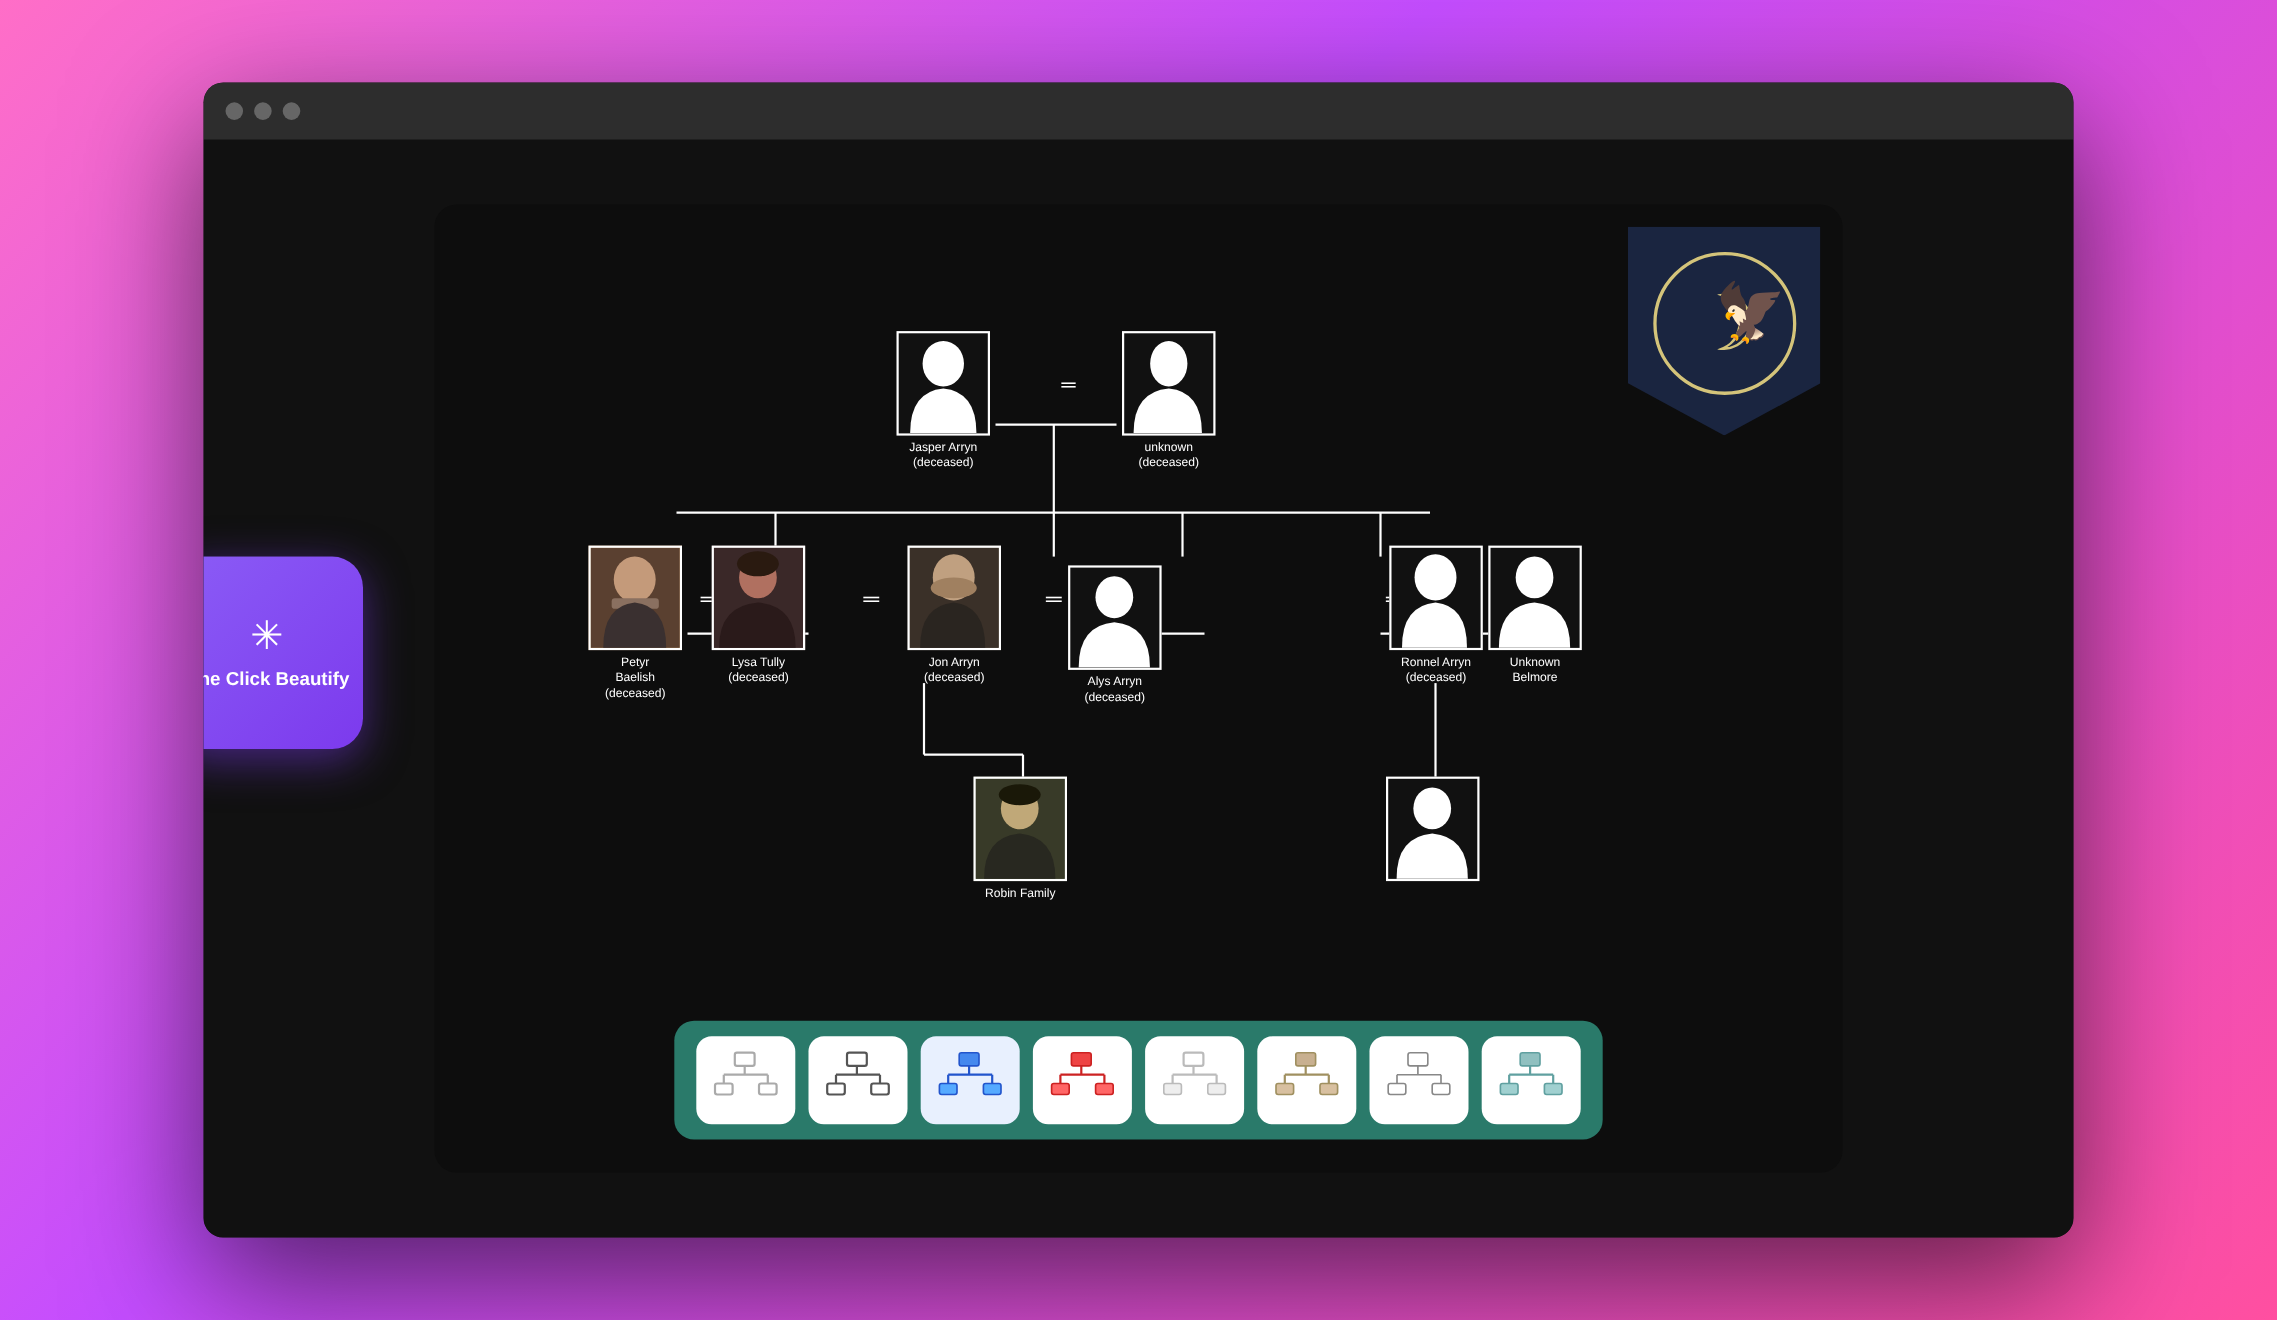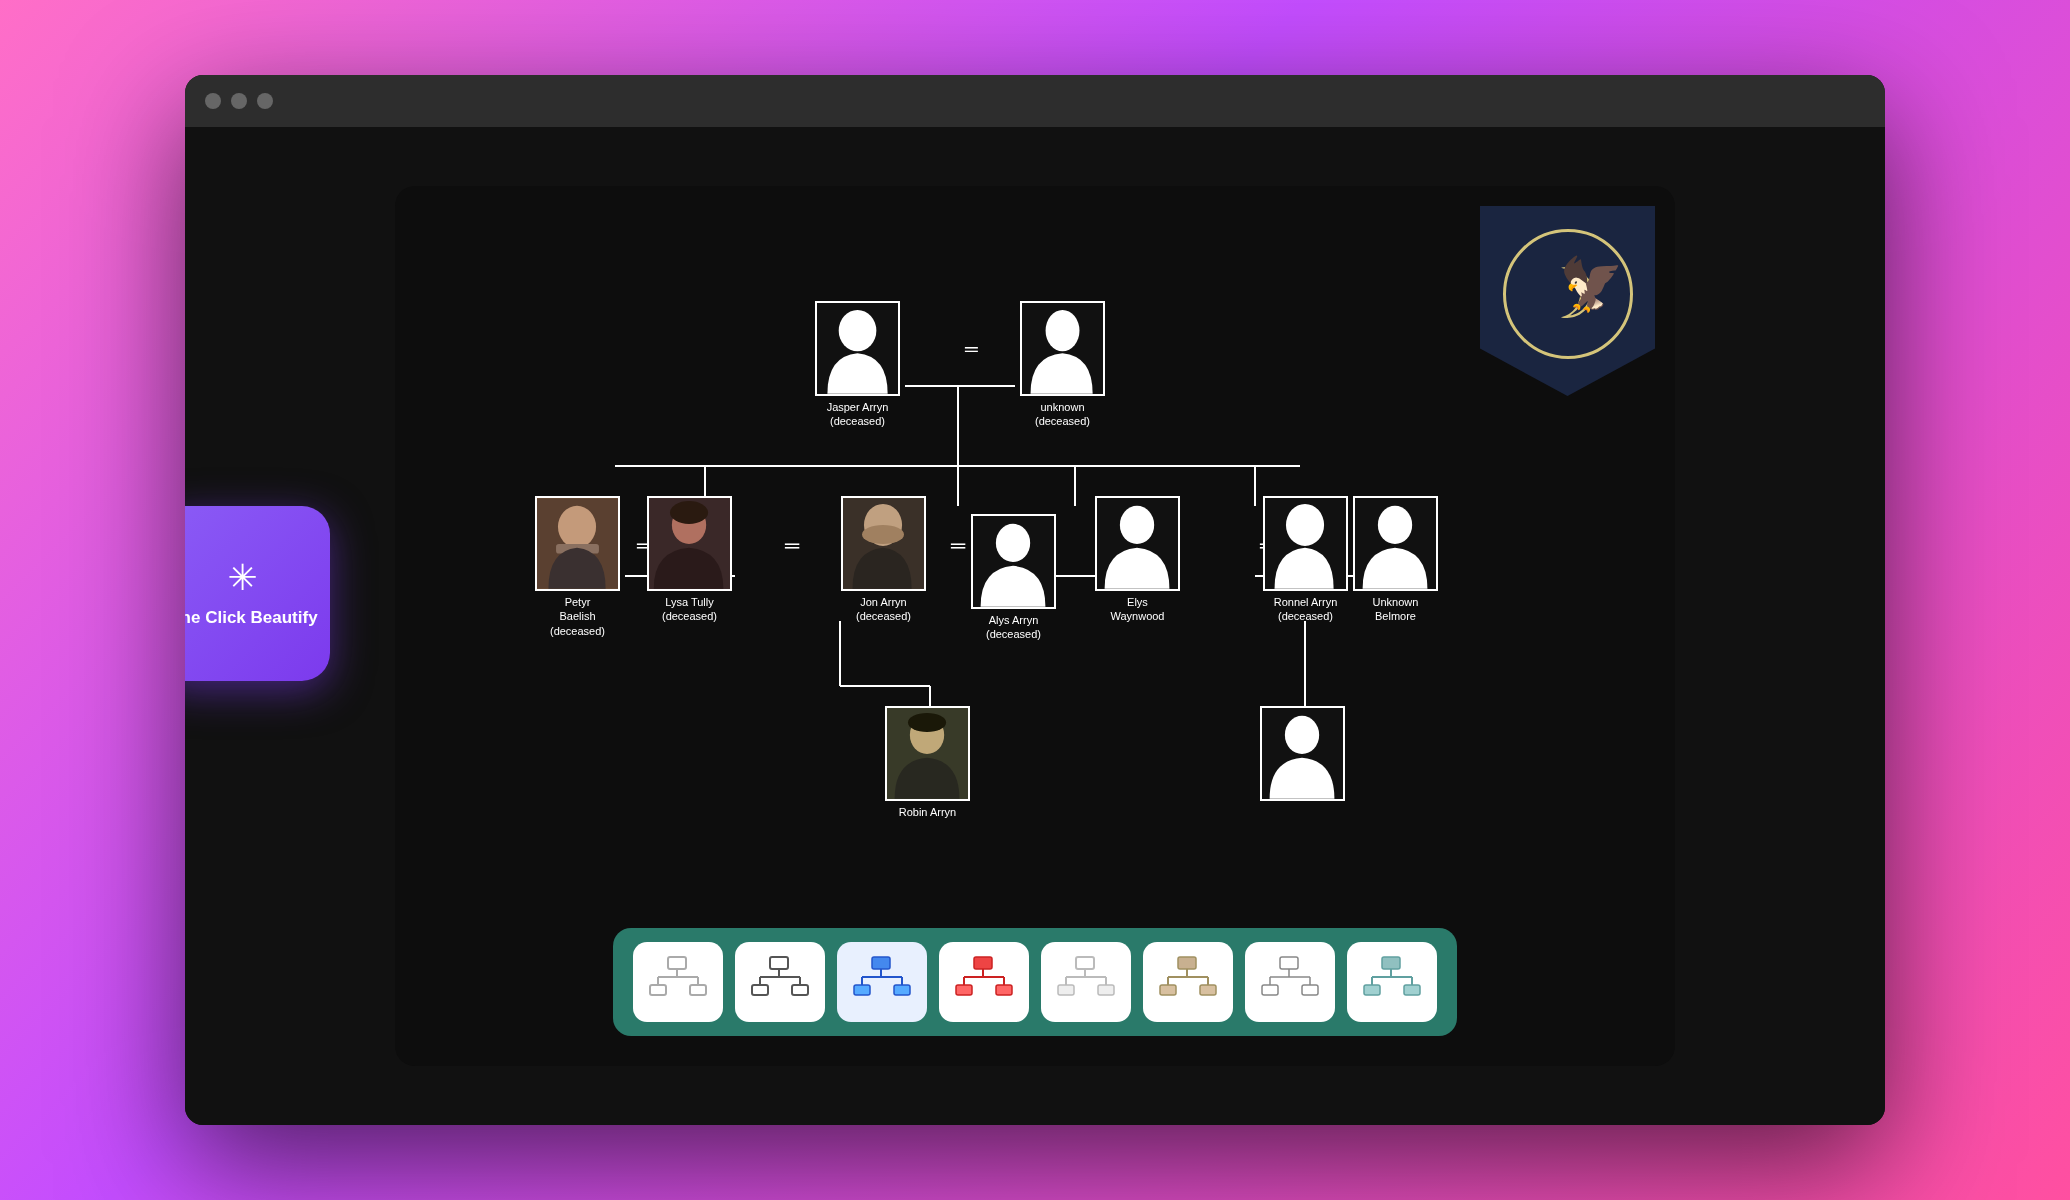--- a/index.html
+++ b/index.html
@@ -329,21 +329,21 @@
             <path d="M5 95 Q5 55 42 52 Q78 55 78 95 Z" fill="#2a1a1a"></path>
 
             <ellipse cx="42" cy="15" rx="20" ry="12" fill="#2a1a10"></ellipse>
           </svg>
         </div>
         <div class="person-name">Lysa Tully<br>(deceased)</div>
       </div>
 
       <div class="equals-sign" style="left: 390px; top: 348px;">═</div>
 
-      <div class="person-node" style="left: 426px; top: 310px; padding-left: 20px;">
+      <div class="person-node" style="left: 410px; top: 310px; padding-left: 20px;">
         <div class="photo-frame has-photo" style="background: #4a4035;">
           <svg viewBox="0 0 85 95" width="85" height="95">
             <rect width="85" height="95" fill="#3a3028"></rect>
             <ellipse cx="42" cy="28" rx="20" ry="22" fill="#c0a080"></ellipse>
             <ellipse cx="42" cy="38" rx="22" ry="10" fill="#a08060"></ellipse>
             <path d="M10 95 Q10 55 42 52 Q72 55 72 95 Z" fill="#2a2520"></path>
           </svg>
         </div>
         <div class="person-name">Jon Arryn<br>(deceased)</div>
       </div>
@@ -353,29 +353,20 @@
       <div class="person-node" style="left: 576px; top: 328px;">
         <div class="photo-frame">
           <svg viewBox="0 0 85 95" width="85" height="95">
             <ellipse cx="42" cy="28" rx="18" ry="20" fill="white"></ellipse>
             <path d="M8 95 Q8 55 42 52 Q76 55 76 95 Z" fill="white"></path>
           </svg>
         </div>
         <div class="person-name">Alys Arryn<br>(deceased)</div>
       </div>
 
-      <div class="person-node" style="left: 700px; top: 310px;">
-        <div class="photo-frame">
-          <svg viewBox="0 0 85 95" width="85" height="95">
-            <ellipse cx="42" cy="28" rx="18" ry="20" fill="white"></ellipse>
-            <path d="M8 95 Q8 55 42 52 Q76 55 76 95 Z" fill="white"></path>
-          </svg>
-        </div>
-        <div class="person-name">Elys<br>Waynwood</div>
-      </div>
 
       <div class="equals-sign" style="left: 865px; top: 348px;">═</div>
 
       <div class="person-node" style="left: 820px; top: 310px; margin-left: 48px;">
         <div class="photo-frame">
           <svg viewBox="0 0 85 95" width="85" height="95">
             <ellipse cx="42" cy="28" rx="20" ry="22" fill="white"></ellipse>
             <path d="M10 95 Q10 55 42 52 Q72 55 72 95 Z" fill="white"></path>
           </svg>
         </div>
@@ -394,21 +385,21 @@
 
       <div class="person-node" style="left: 490px; top: 520px;">
         <div class="photo-frame has-photo" style="background: #404535;">
           <svg viewBox="0 0 85 95" width="85" height="95">
             <rect width="85" height="95" fill="#383a28"></rect>
             <ellipse cx="42" cy="28" rx="18" ry="20" fill="#c0a878"></ellipse>
             <path d="M8 95 Q8 55 42 52 Q76 55 76 95 Z" fill="#282820"></path>
             <ellipse cx="42" cy="15" rx="20" ry="10" fill="#1a1808"></ellipse>
           </svg>
         </div>
-        <div class="person-name">Robin Arryn</div>
+        <div class="person-name">Robin Family</div>
       </div>
 
       <div class="person-node" style="left: 865px; top: 520px;">
         <div class="photo-frame">
           <svg viewBox="0 0 85 95" width="85" height="95">
             <ellipse cx="42" cy="28" rx="18" ry="20" fill="white"></ellipse>
             <path d="M8 95 Q8 55 42 52 Q76 55 76 95 Z" fill="white"></path>
           </svg>
         </div>
       </div>

